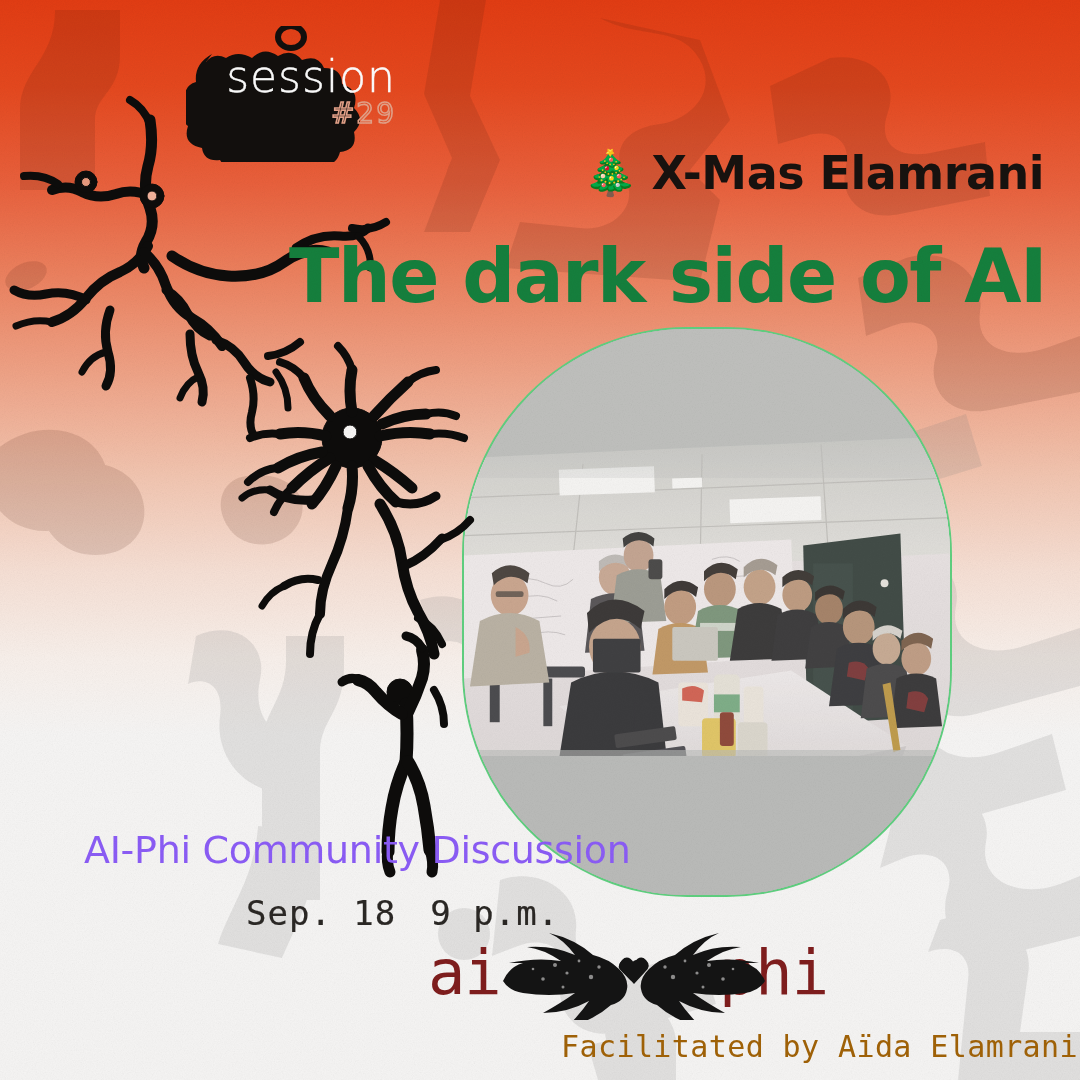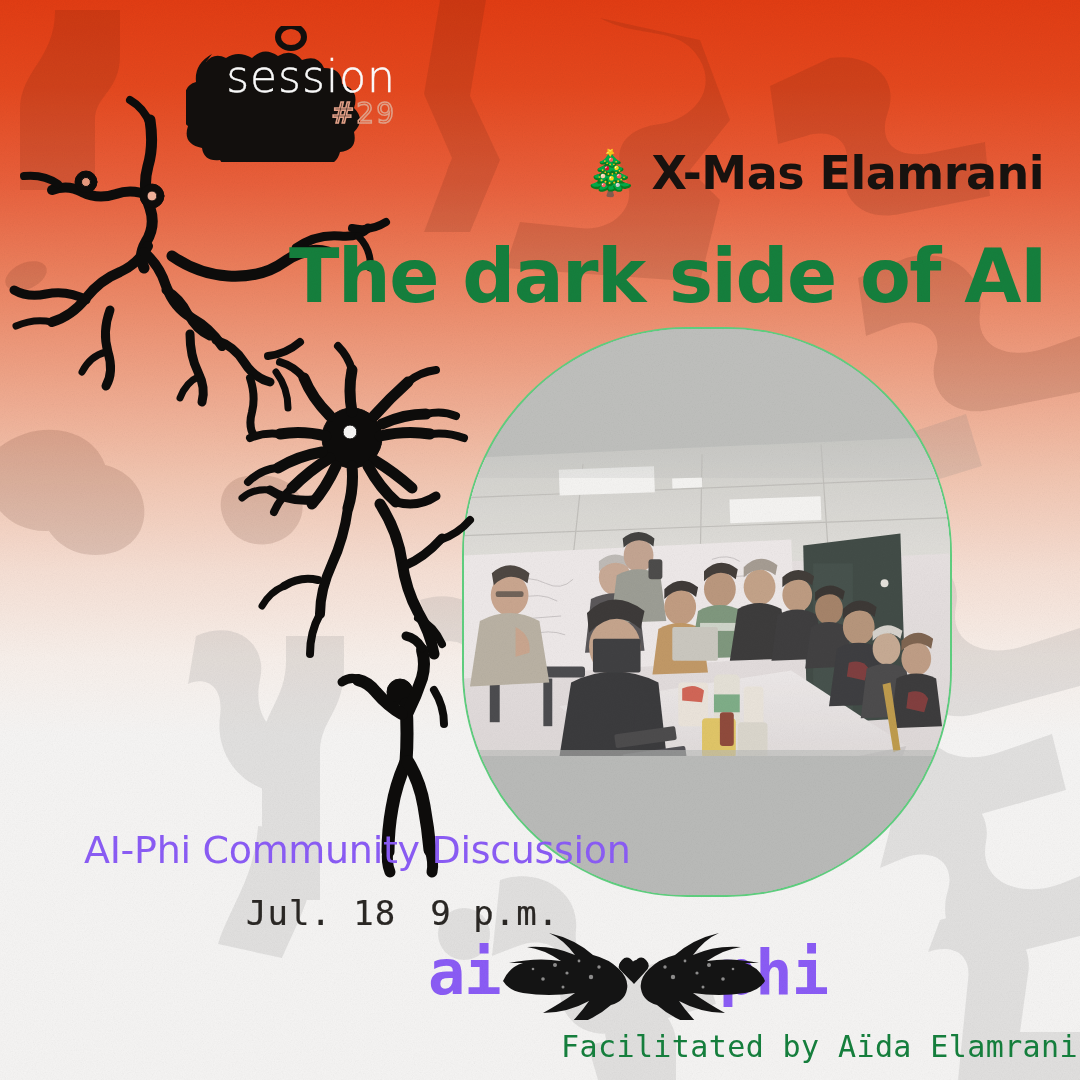--- a/index.html
+++ b/index.html
@@ -101,31 +101,31 @@
     -webkit-text-stroke:.2px #2a2724;
   }
   .datetime .gap{display:inline-block;width:34px;}
   
   .logo{
     position:absolute;left:428px;top:925px;width:400px;height:95px;
     display:flex;align-items:center;
   }
   .logo-ai,.logo-phi{
     font-family:"DejaVu Sans Mono", monospace;
-    font-size:62px;font-weight:700;color:#8b5cf6;
+    font-size:62px;font-weight:400;color:#7f1d1d;
     line-height:1;letter-spacing:-1px;
   }
   .logo-ai{margin-right:2px;}
   .logo-phi{margin-left:0px;}
   .logo-hands{position:relative;width:262px;height:95px;}
   .logo-hands svg{position:absolute;left:0;top:0;}
   
   .facilitator{
     position:absolute;right:2px;bottom:16px;
-    font-size:30px;color:#15803d;font-weight:300;
+    font-size:30px;color:#a16207;font-weight:300;
     letter-spacing:.4px;
     font-family:"DejaVu Sans Mono", monospace;
   }
 </style>
 </head>
 <body>
 
 <div id="poster">
 
   <div class="bg-gradient"></div>
@@ -440,21 +440,21 @@
   <div class="kicker">
     <span class="tree">🎄</span>
     <span>X-Mas Elamrani</span>
   </div>
 
   <div class="headline">The dark side of AI</div>
 
   <div class="subtitle">AI-Phi Community Discussion</div>
 
   <div class="datetime">
-    <span>Jul. 18</span><span class="gap"></span><span>9 p.m.</span>
+    <span>Sep. 18</span><span class="gap"></span><span>9 p.m.</span>
   </div>
 
   <div class="logo">
     <span class="logo-ai">ai</span>
     <div class="logo-hands">
       <svg width="262" height="95" viewBox="0 0 262 95" aria-hidden="true">
         <g fill="#141414">
 
           <path d="M6 38 q28 -6 52 -2 q-18 -12 -34 -14 q26 -2 48 8
                    q-12 -16 -26 -22 q26 6 44 22

